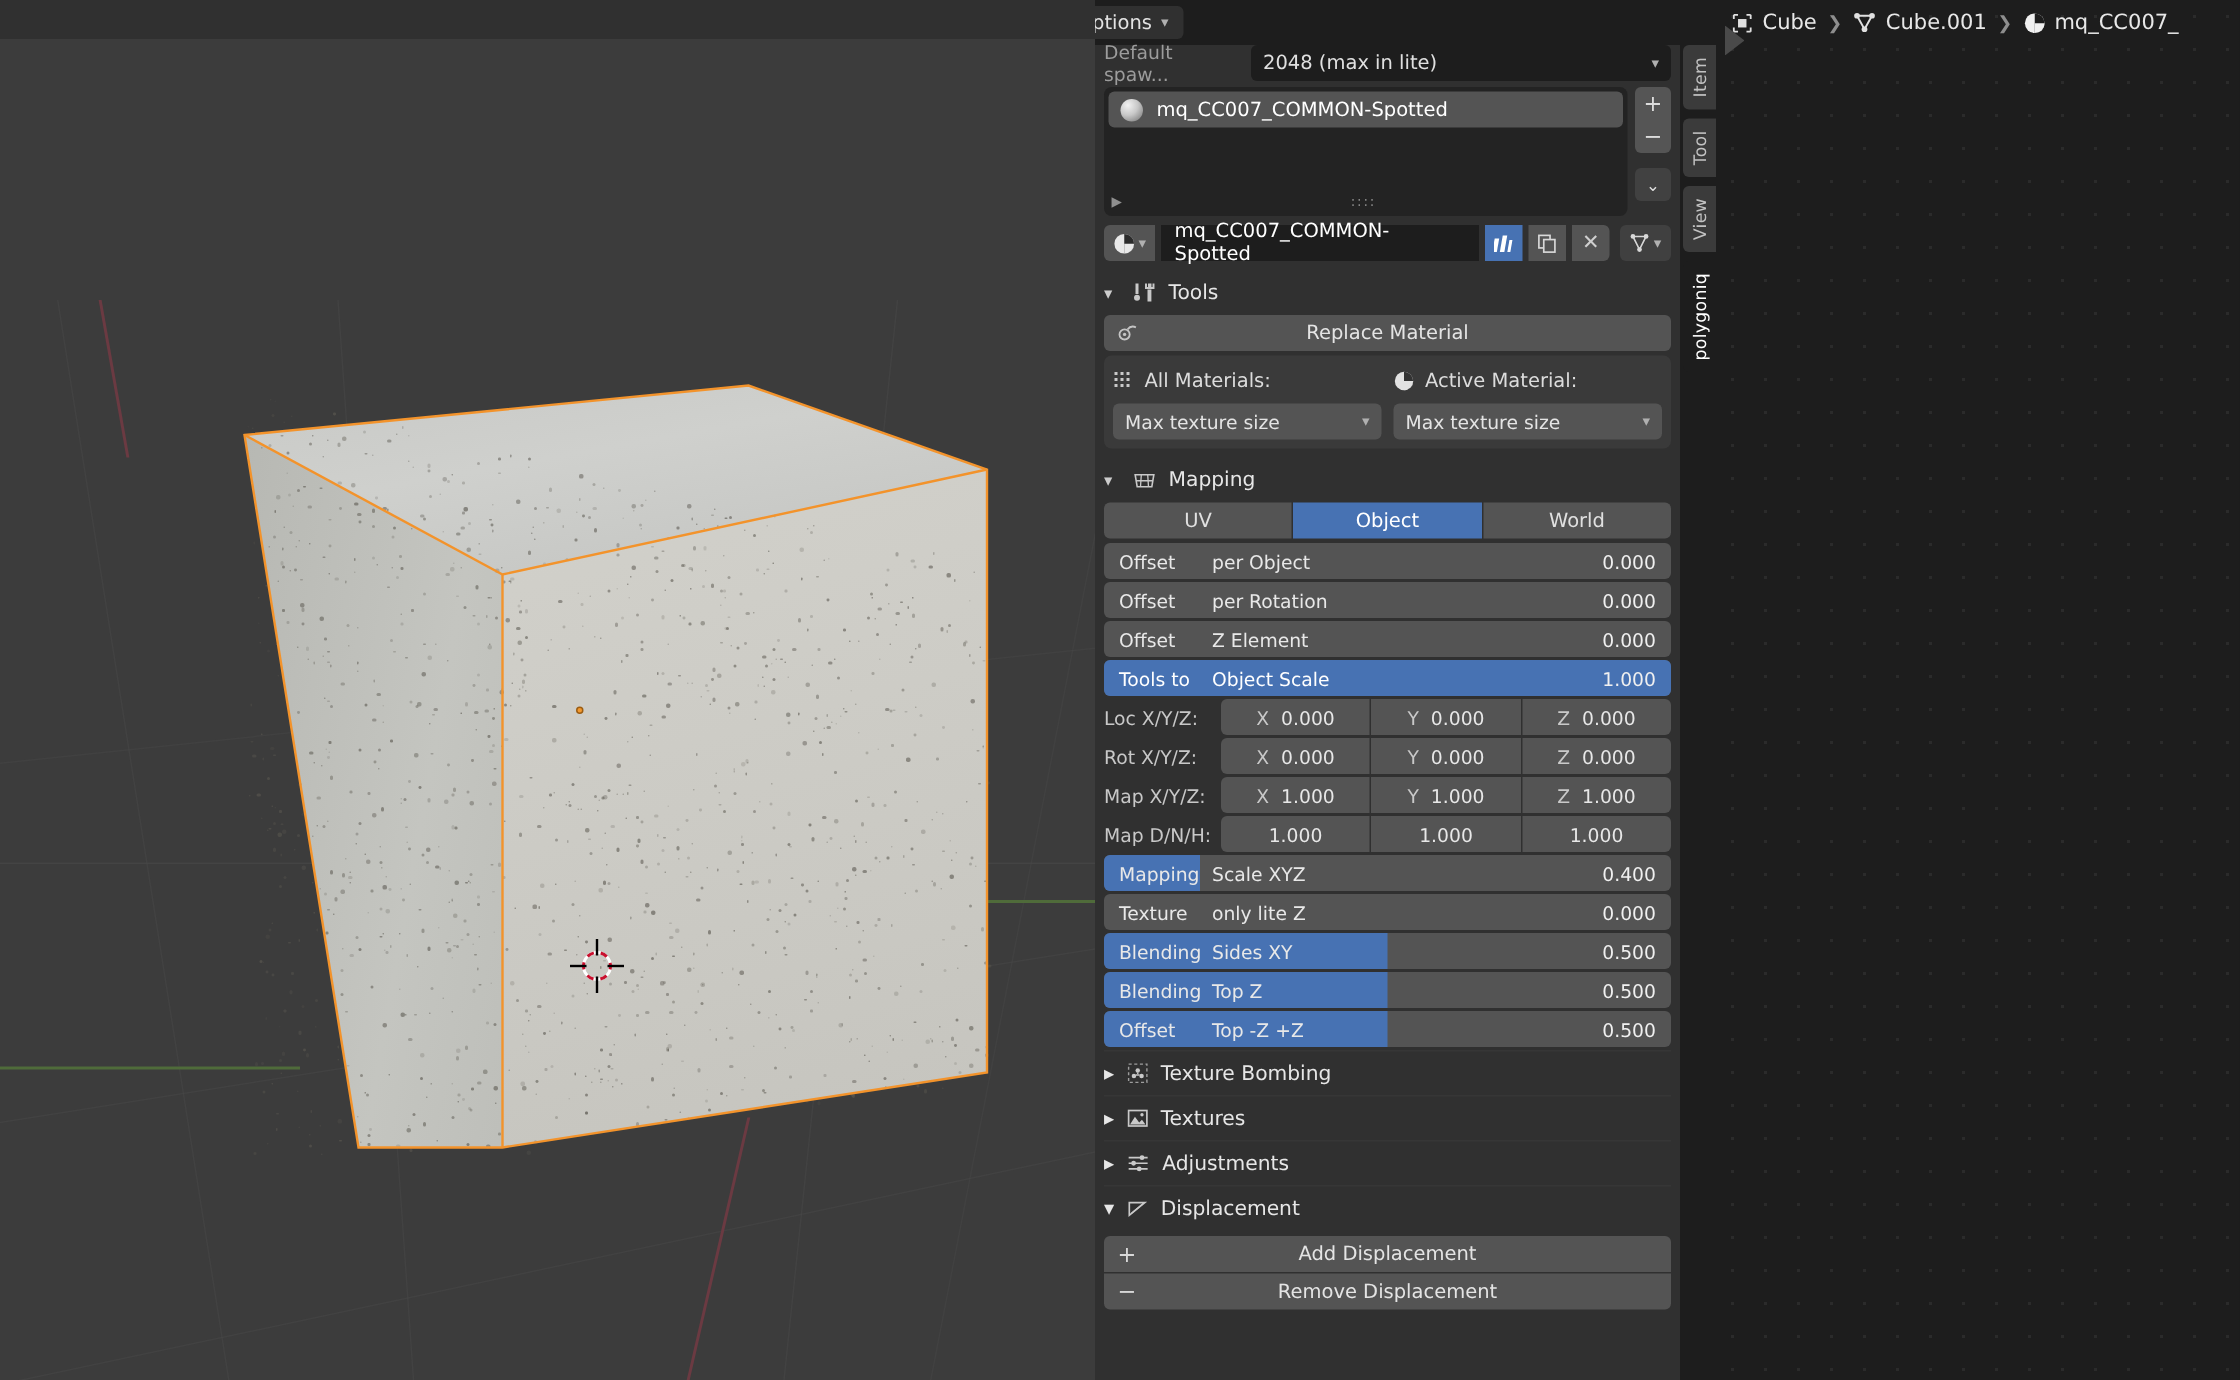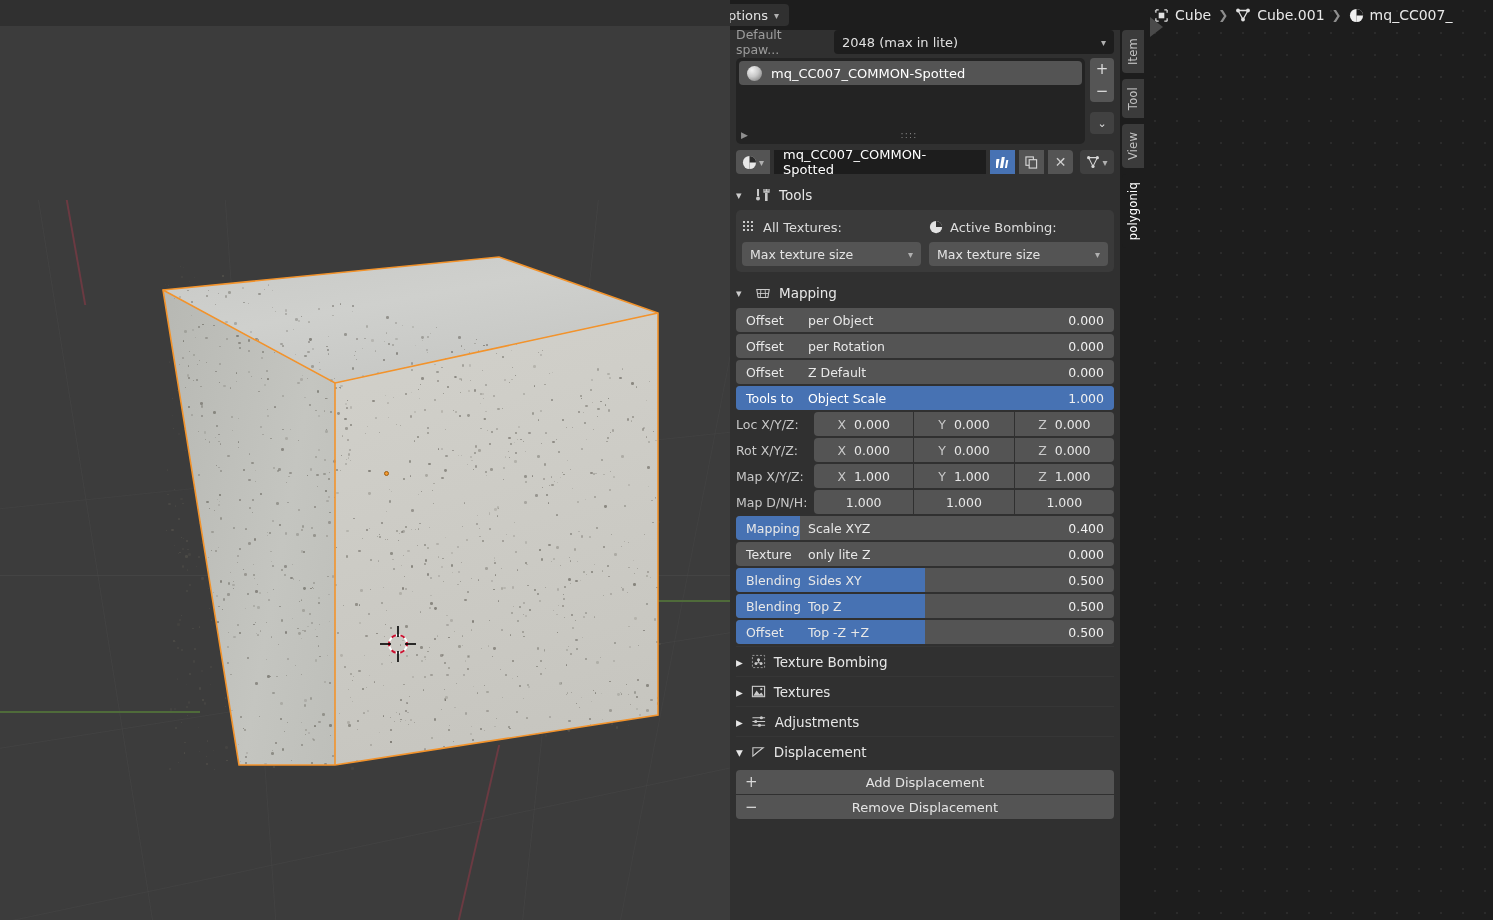--- a/index.html
+++ b/index.html
@@ -1472,71 +1472,92 @@
       <span class="tri">▾</span>
       <svg width="16" height="16" viewBox="0 0 16 16">
         <rect x="2" y="2" width="2" height="7" fill="#c8c8c8"></rect>
         <circle cx="3" cy="11.5" r="2" fill="#c8c8c8"></circle>
         <path d="M9 2 L9 5 L11 5 L11 2 M12 2 L12 5 L14 5 L14 2" stroke="#c8c8c8" stroke-width="1.3" fill="none"></path>
         <rect x="10" y="6" width="2.6" height="8" fill="#c8c8c8"></rect>
       </svg>
       <span>Tools</span>
     </div>
 
+    <div class="btn-wide">
+      <span class="lead">
+        <svg width="17" height="14" viewBox="0 0 18 14">
+          <circle cx="5" cy="8" r="3.6" fill="none" stroke="#c4c4c4" stroke-width="1.3"></circle>
+          <circle cx="5" cy="8" r="1.2" fill="#c4c4c4"></circle>
+          <path d="M7 4.5 A5 5 0 0 1 13 3" fill="none" stroke="#c4c4c4" stroke-width="1.3"></path>
+        </svg>
+      </span>
+      <span>Replace Material</span>
+    </div>
 
     <div class="subbox">
       <div class="two-col">
         <div class="col">
           <div class="col-head">
             <svg width="14" height="14" viewBox="0 0 14 14">
               <g fill="#c9c9c9">
                 <rect x="1" y="1" width="2" height="2"></rect>
                   <rect x="5" y="1" width="2" height="2"></rect>
                   <rect x="9" y="1" width="2" height="2"></rect>
                 <rect x="1" y="5" width="2" height="2"></rect>
                   <rect x="5" y="5" width="2" height="2"></rect>
                   <rect x="9" y="5" width="2" height="2"></rect>
                 <rect x="1" y="9" width="2" height="2"></rect>
                   <rect x="5" y="9" width="2" height="2"></rect>
                   <rect x="9" y="9" width="2" height="2"></rect>
               </g>
             </svg>
-            <span>All Textures:</span>
+            <span>All Materials:</span>
           </div>
           <div class="mini-dd" style="margin-top:4px;">
             <span>Max texture size</span>
             <span class="chev">▾</span>
           </div>
         </div>
         <div class="col">
           <div class="col-head">
             <svg width="14" height="14" viewBox="0 0 16 16">
               <circle cx="8" cy="8" r="7" fill="#e2e2e2"></circle>
               <path d="M8 1 A7 7 0 0 1 8 15 Z" fill="#333"></path>
               <path d="M8 8 L15 8 A7 7 0 0 1 8 15 Z" fill="#e2e2e2"></path>
             </svg>
-            <span>Active Bombing:</span>
+            <span>Active Material:</span>
           </div>
           <div class="mini-dd" style="margin-top:4px;">
             <span>Max texture size</span>
             <span class="chev">▾</span>
           </div>
         </div>
       </div>
     </div>
 
     <div class="panel-head">
       <span class="tri">▾</span>
       <svg width="16" height="15" viewBox="0 0 18 15">
         <path d="M2 3 L16 3 L14.5 12 L3.5 12 Z" fill="none" stroke="#c9c9c9" stroke-width="1.2"></path>
         <path d="M6.6 3 L6 12 M11.4 3 L12 12 M2.6 7.5 L15.4 7.5" stroke="#c9c9c9" stroke-width="1"></path>
       </svg>
       <span>Mapping</span>
     </div>
 
+    <div class="tabs3" id="space-tabs">
+        <div class="tab3">
+          <span>UV</span>
+        </div>
+        <div class="tab3 on">
+          <span>Object</span>
+        </div>
+        <div class="tab3">
+          <span>World</span>
+        </div>
+      </div>
     <div id="map-sliders-1">
         <div class="sl">
           <div class="fill" style="width:0%"></div>
           <div class="txt">
             <span class="t1">Offset</span>
             <span class="t2">per Object</span>
             <span class="tv">0.000</span>
           </div>
         </div>
         <div class="sl">
@@ -1544,21 +1565,21 @@
           <div class="txt">
             <span class="t1">Offset</span>
             <span class="t2">per Rotation</span>
             <span class="tv">0.000</span>
           </div>
         </div>
         <div class="sl">
           <div class="fill" style="width:0%"></div>
           <div class="txt">
             <span class="t1">Offset</span>
-            <span class="t2">Z Default</span>
+            <span class="t2">Z Element</span>
             <span class="tv">0.000</span>
           </div>
         </div>
         <div class="sl full">
           <div class="fill" style="width:100%"></div>
           <div class="txt">
             <span class="t1">Tools to</span>
             <span class="t2">Object  Scale</span>
             <span class="tv">1.000</span>
           </div>

